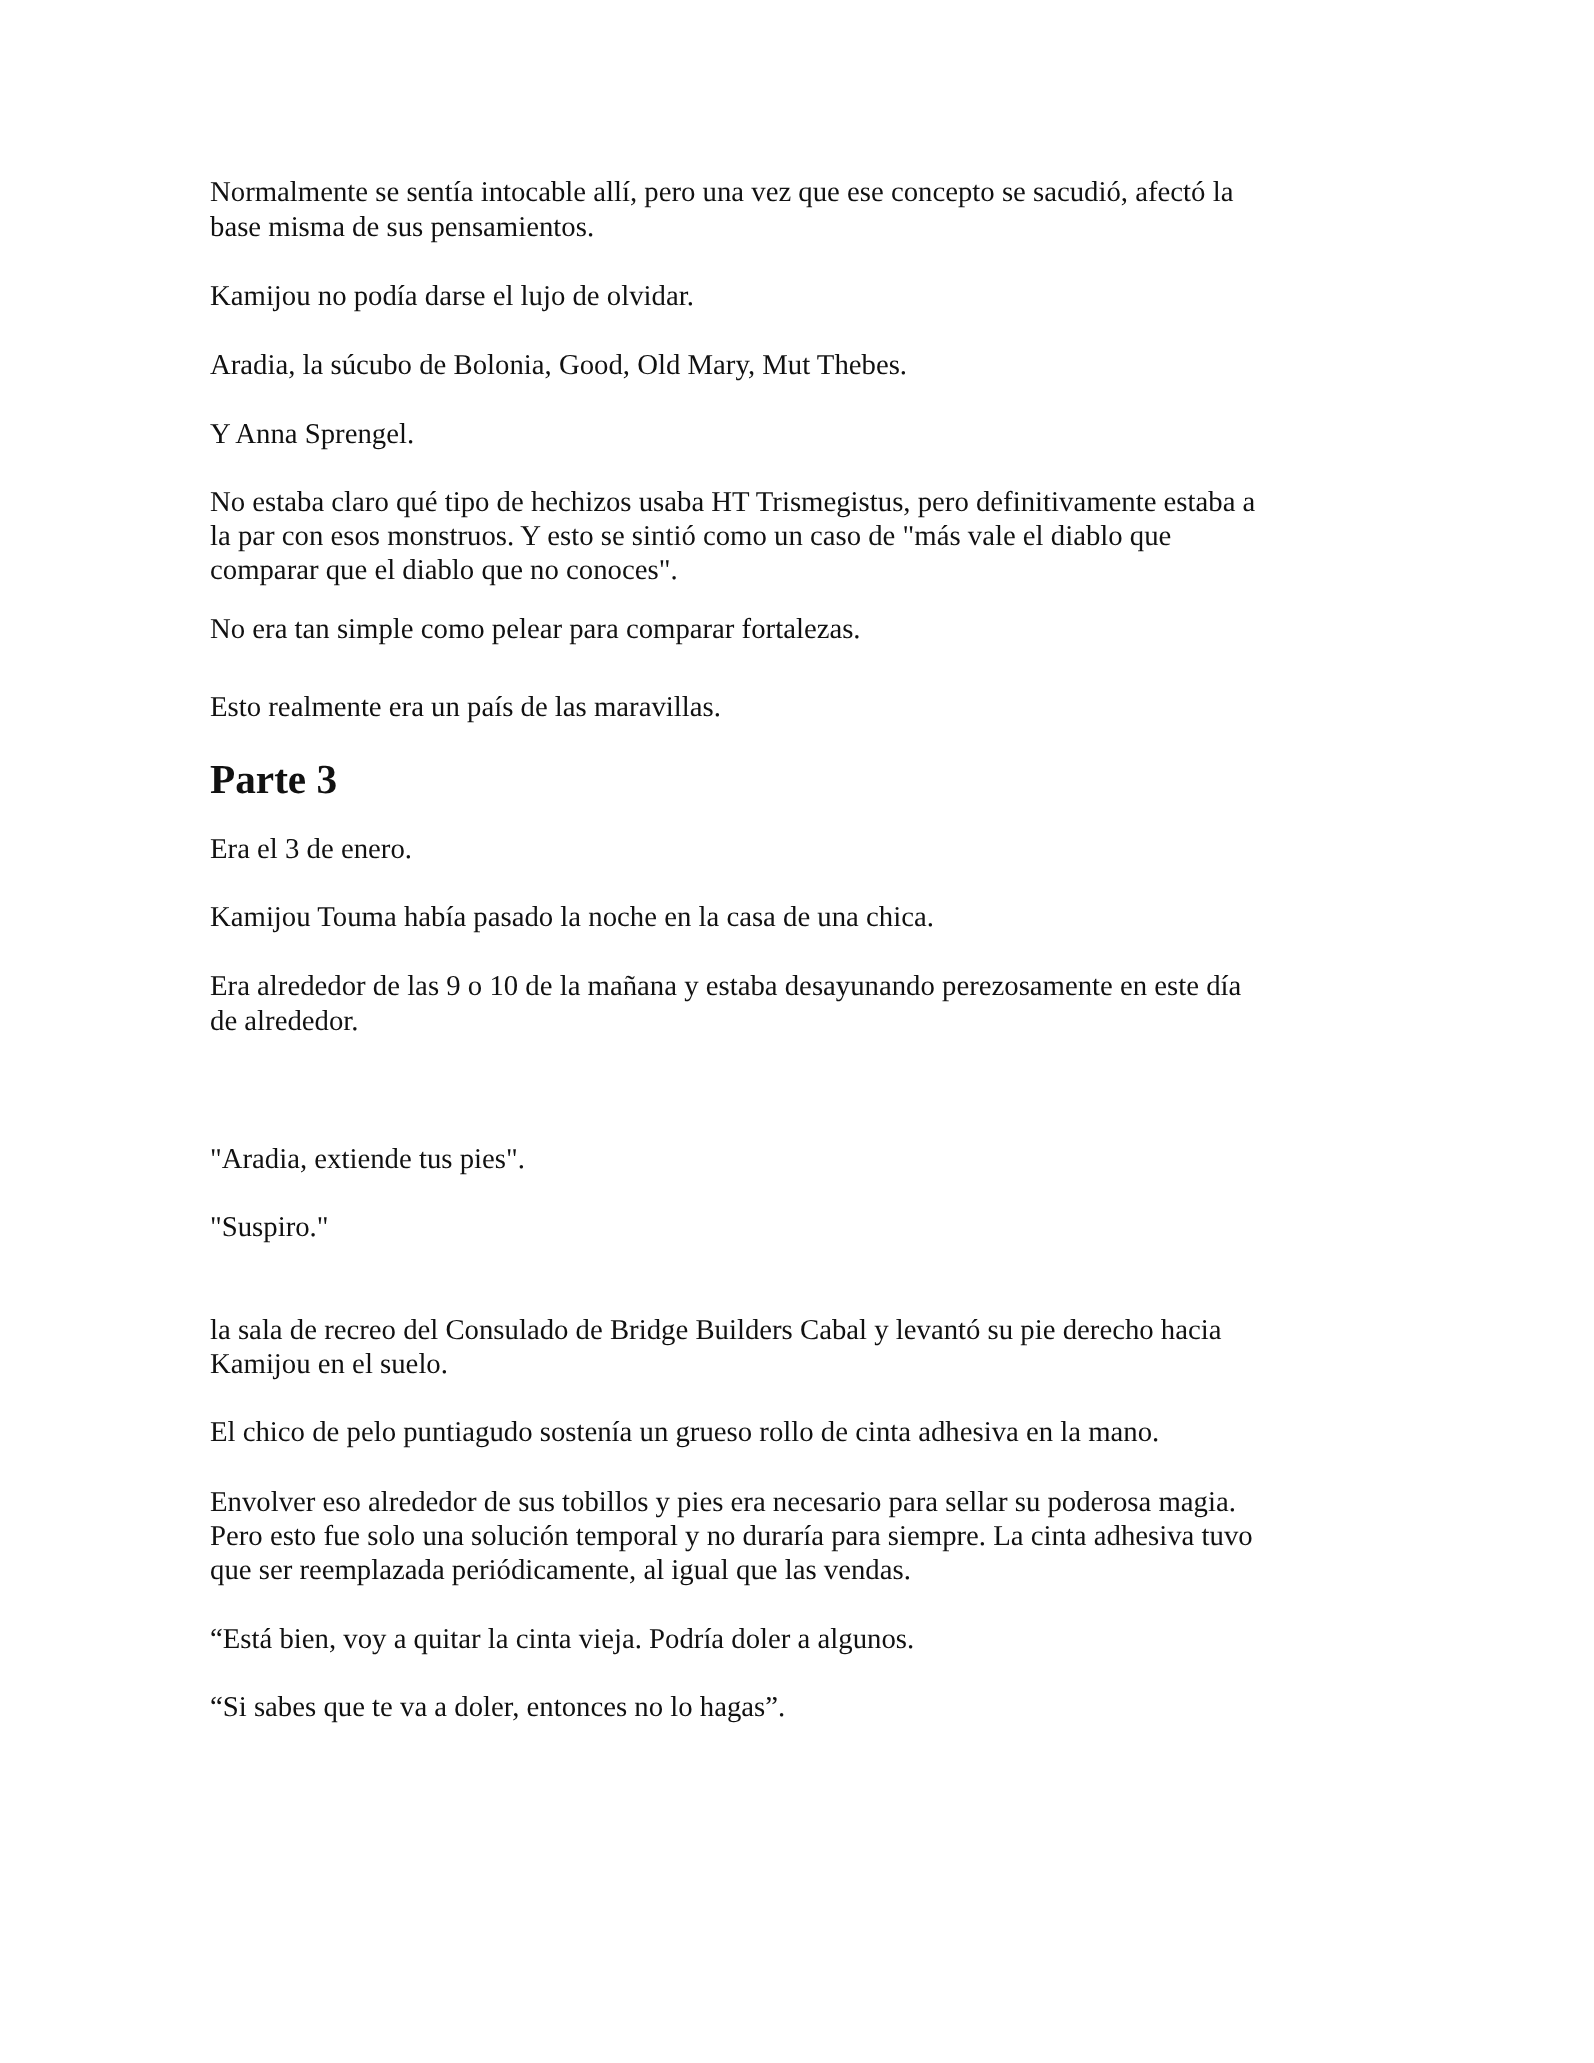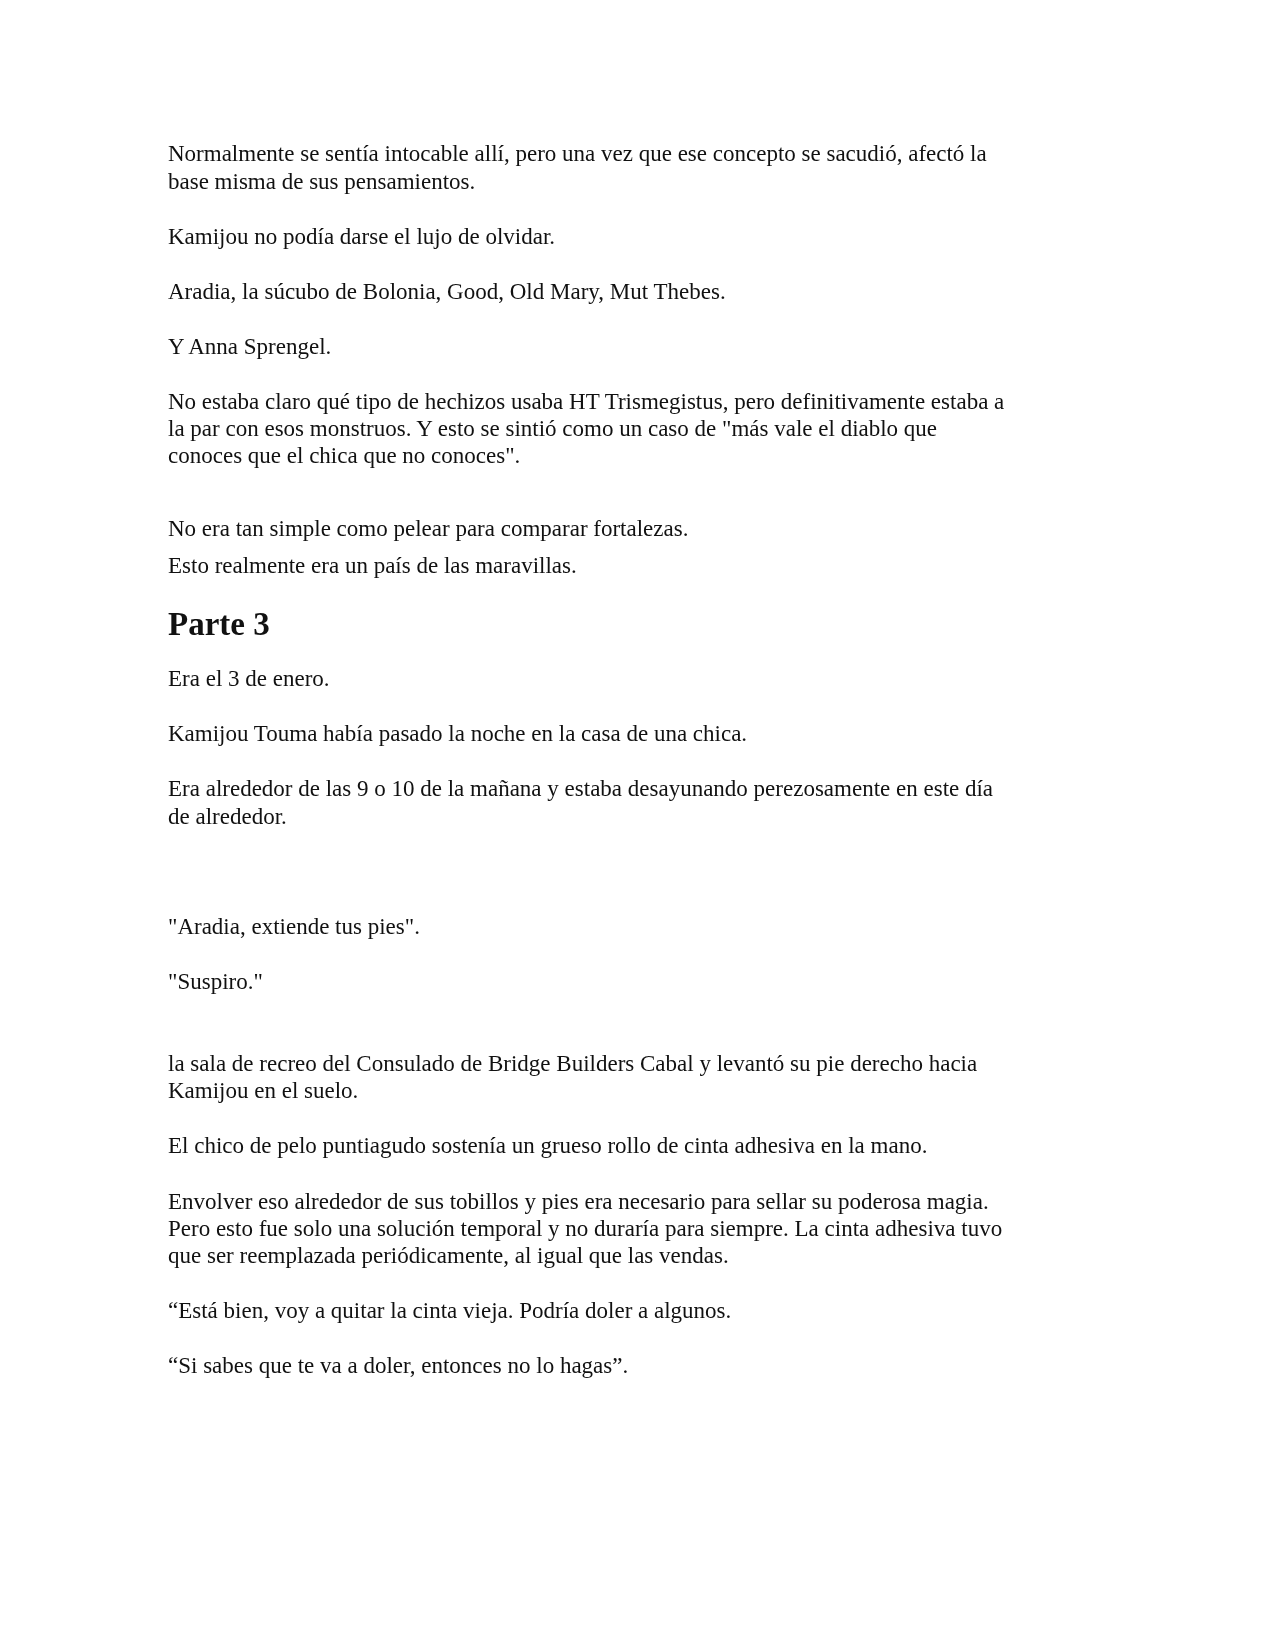--- a/index.html
+++ b/index.html
@@ -47,23 +47,23 @@
   <div class="line" style="top:223px">Kamijou no podía darse el lujo de olvidar.</div>
 
   <div class="line" style="top:168px">base misma de sus pensamientos.</div>
 
   <div class="line" style="top:278px">Aradia, la súcubo de Bolonia, Good, Old Mary, Mut Thebes.</div>
 
   <div class="line" style="top:333px">Y Anna Sprengel.</div>
 
   <div class="line" style="top:388px">No estaba claro qué tipo de hechizos usaba HT Trismegistus, pero definitivamente estaba a</div>
   <div class="line" style="top:415px">la par con esos monstruos. Y esto se sintió como un caso de "más vale el diablo que</div>
-  <div class="line" style="top:442px">conoces que el chica que no conoces".</div>
+  <div class="line" style="top:442px">comparar que el diablo que no conoces".</div>
 
-  <div class="line" style="top:515px">No era tan simple como pelear para comparar fortalezas.</div>
+  <div class="line" style="top:489px">No era tan simple como pelear para comparar fortalezas.</div>
 
   <div class="line" style="top:552px">Esto realmente era un país de las maravillas.</div>
 
   <div class="heading" style="top:609px">Parte 3</div>
 
   <div class="line" style="top:665px">Era el 3 de enero.</div>
 
   <div class="line" style="top:720px">Kamijou Touma había pasado la noche en la casa de una chica.</div>
 
   <div class="line" style="top:775px">Era alrededor de las 9 o 10 de la mañana y estaba desayunando perezosamente en este día</div>

